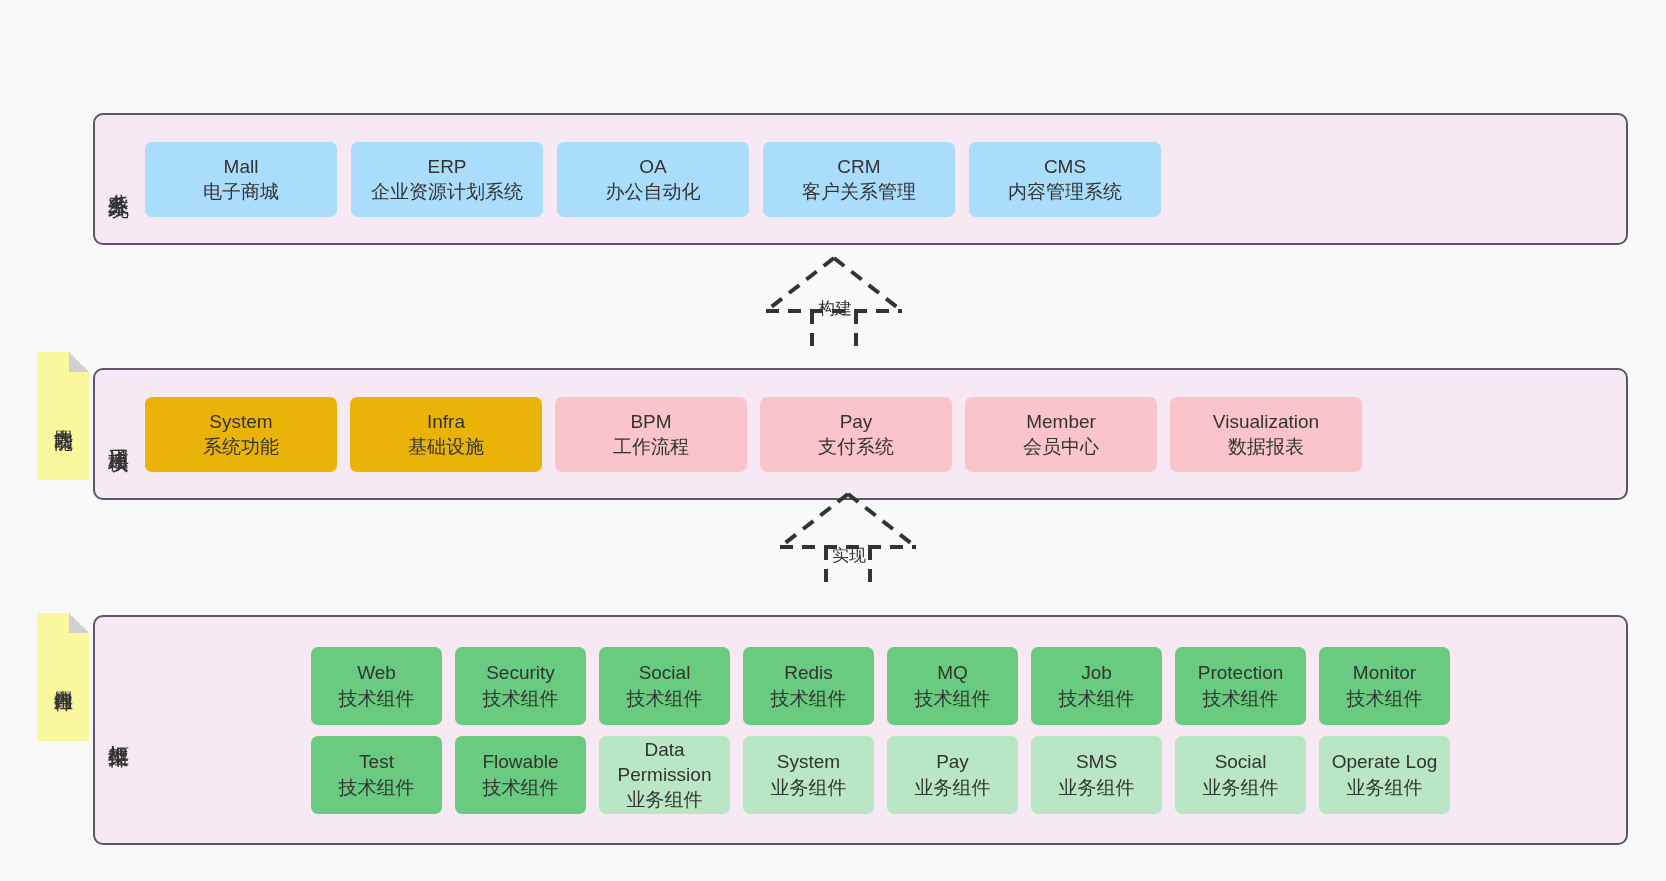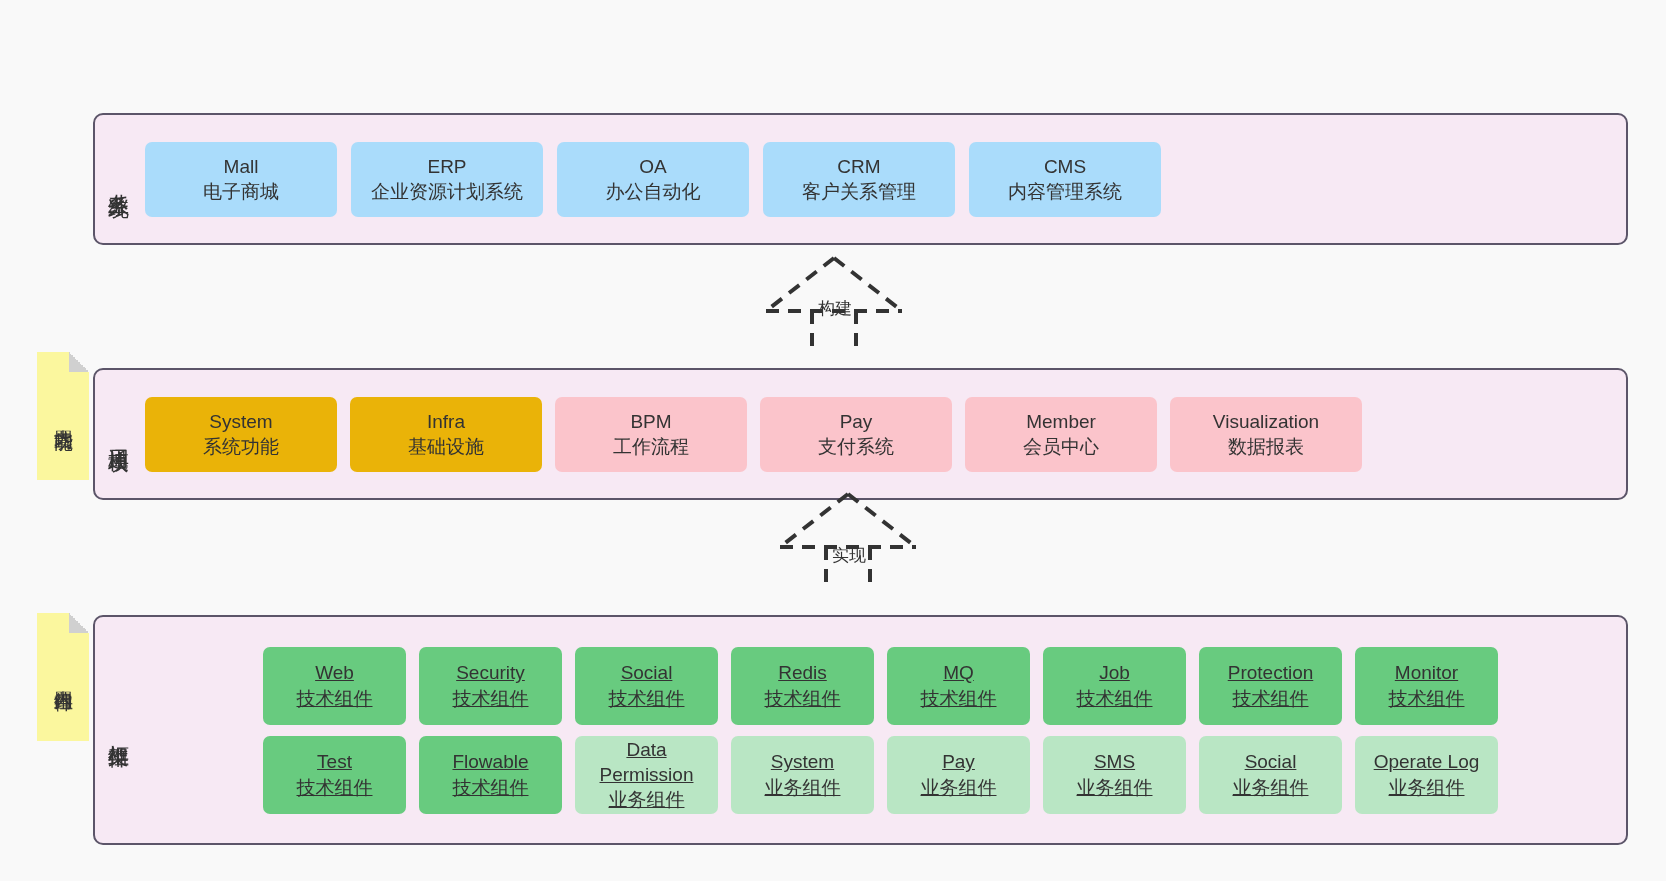--- a/index.html
+++ b/index.html
@@ -78,21 +78,21 @@
 
   
   #layer-framework { left: 93px; top: 615px; width: 1535px; height: 230px; }
   #layer-framework .layer-body {
     flex-direction: column;
     justify-content: center;
     gap: 11px;
     padding-left: 4px;
   }
   #layer-framework .grid-row { display: flex; gap: 13px; }
-  #layer-framework .card { width: 143px; height: 78px; text-decoration: underline; }
+  #layer-framework .card { width: 131px; height: 78px; }
 
   
   .note {
     position: absolute;
     width: 52px;
     background: #fbf79e;
     display: flex;
     align-items: center;
     justify-content: center;
     font-size: 19px;

